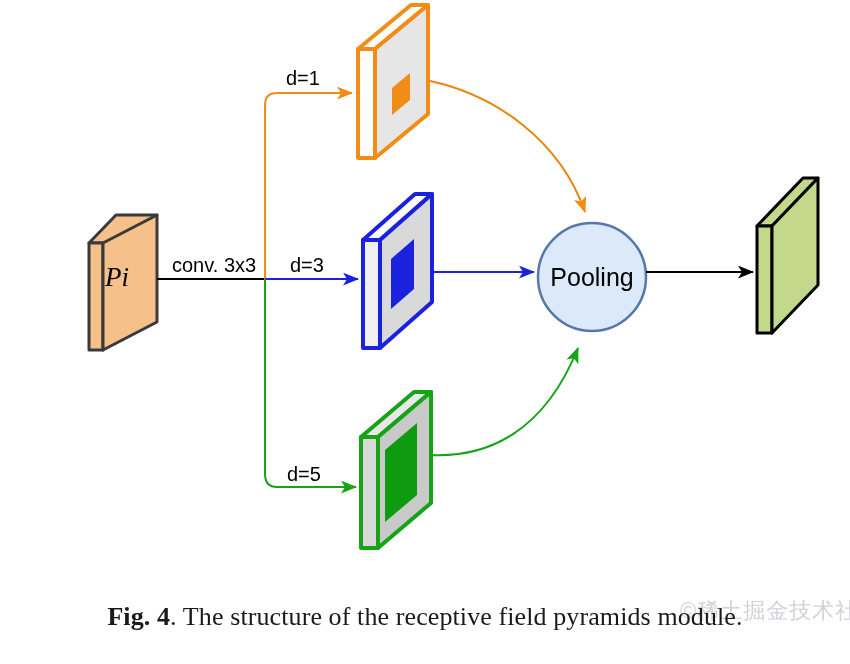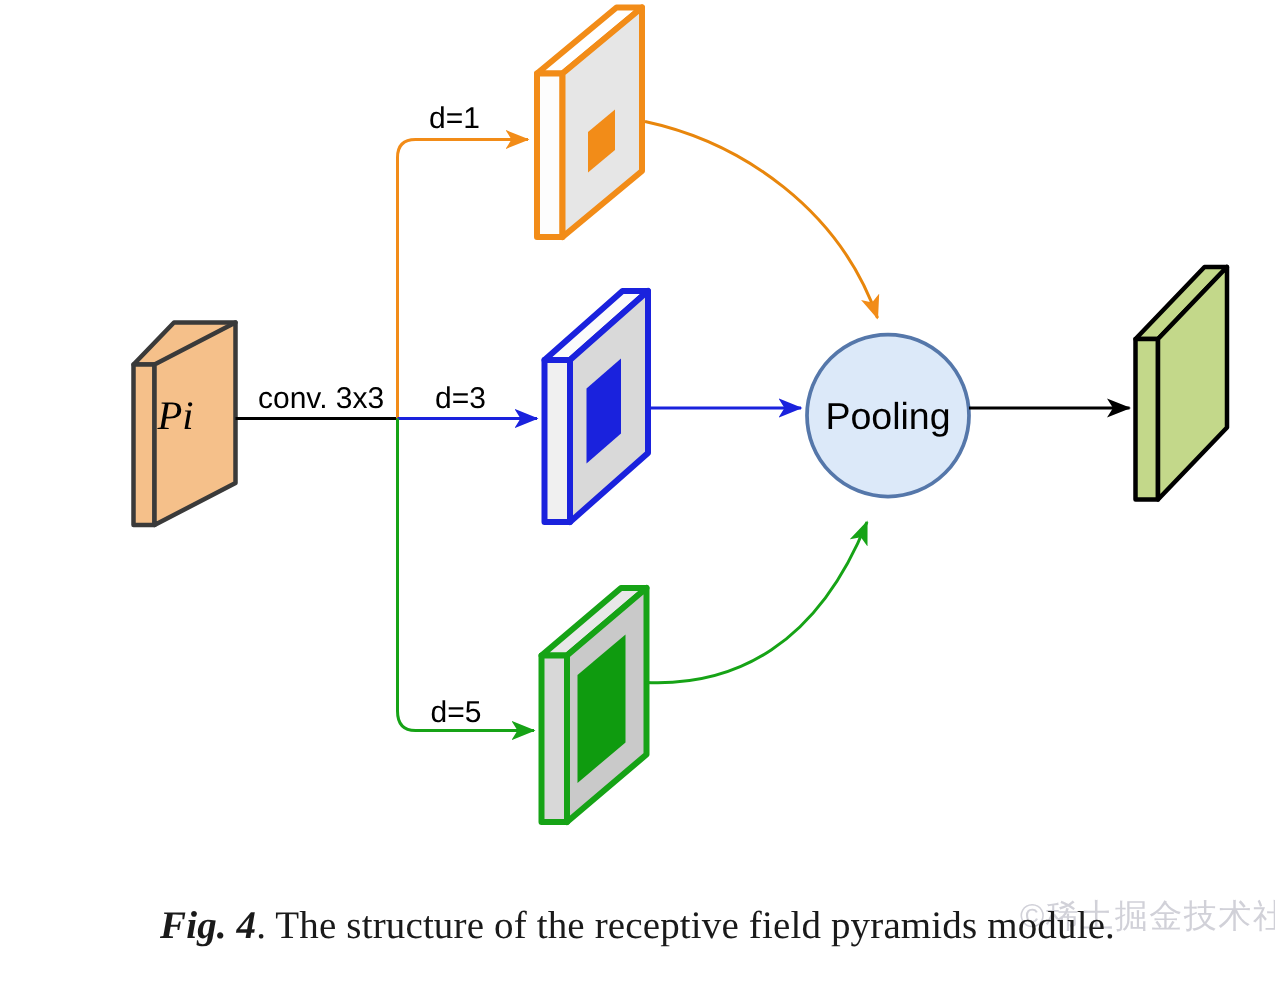--- a/index.html
+++ b/index.html
@@ -49,21 +49,20 @@
     top: 602px;
     width: 850px;
     text-align: center;
     font-family: "Liberation Serif", serif;
     font-size: 26px;
     color: #1a1a1a;
     letter-spacing: 0.1px;
   }
   .caption .cap-bold {
     font-weight: bold;
-    font-style: italic;
   }
   .watermark {
     position: absolute;
     left: 680px;
     top: 596px;
     font-family: "Liberation Sans", sans-serif;
     font-size: 22px;
     color: #c9c9d2;
     opacity: 0.85;
     letter-spacing: 1px;

